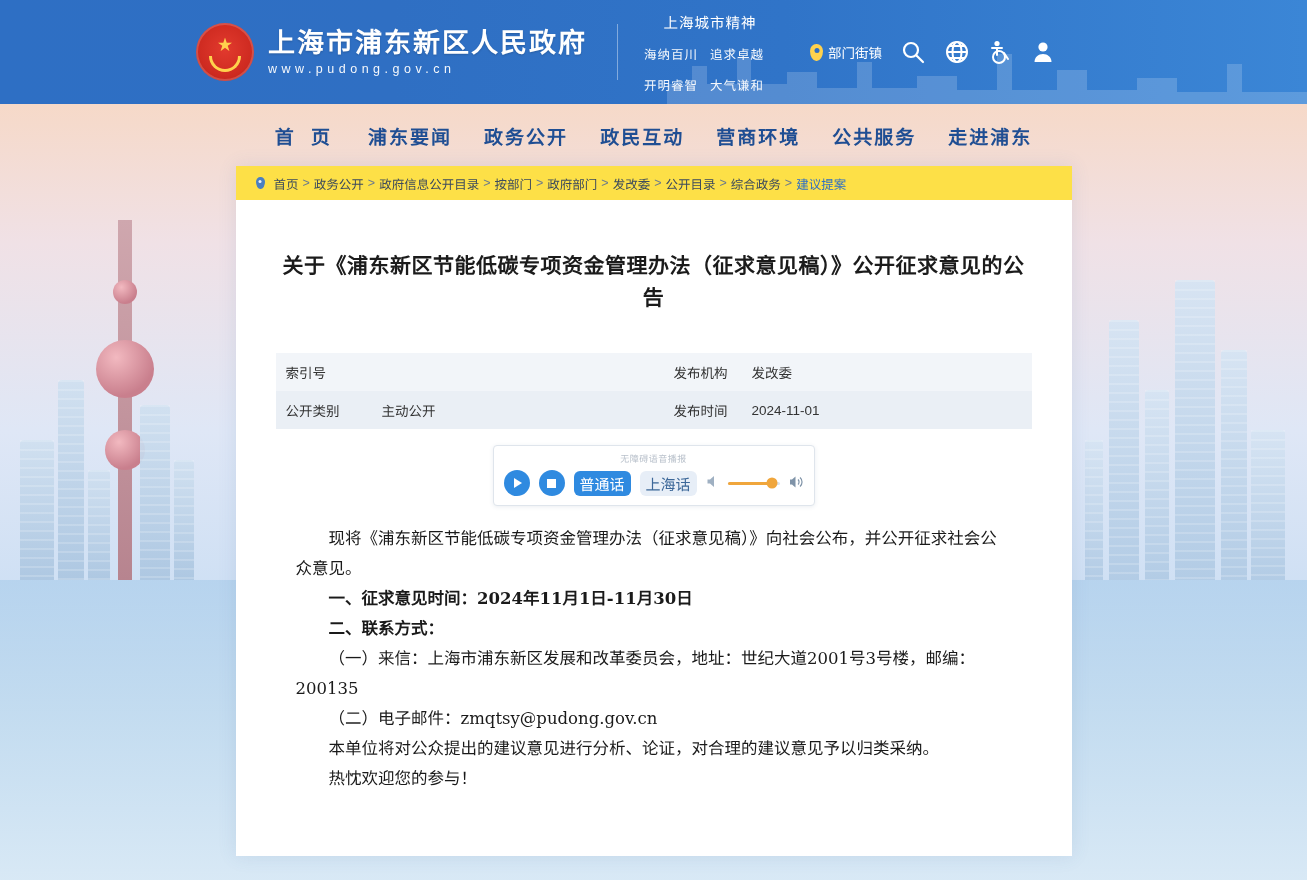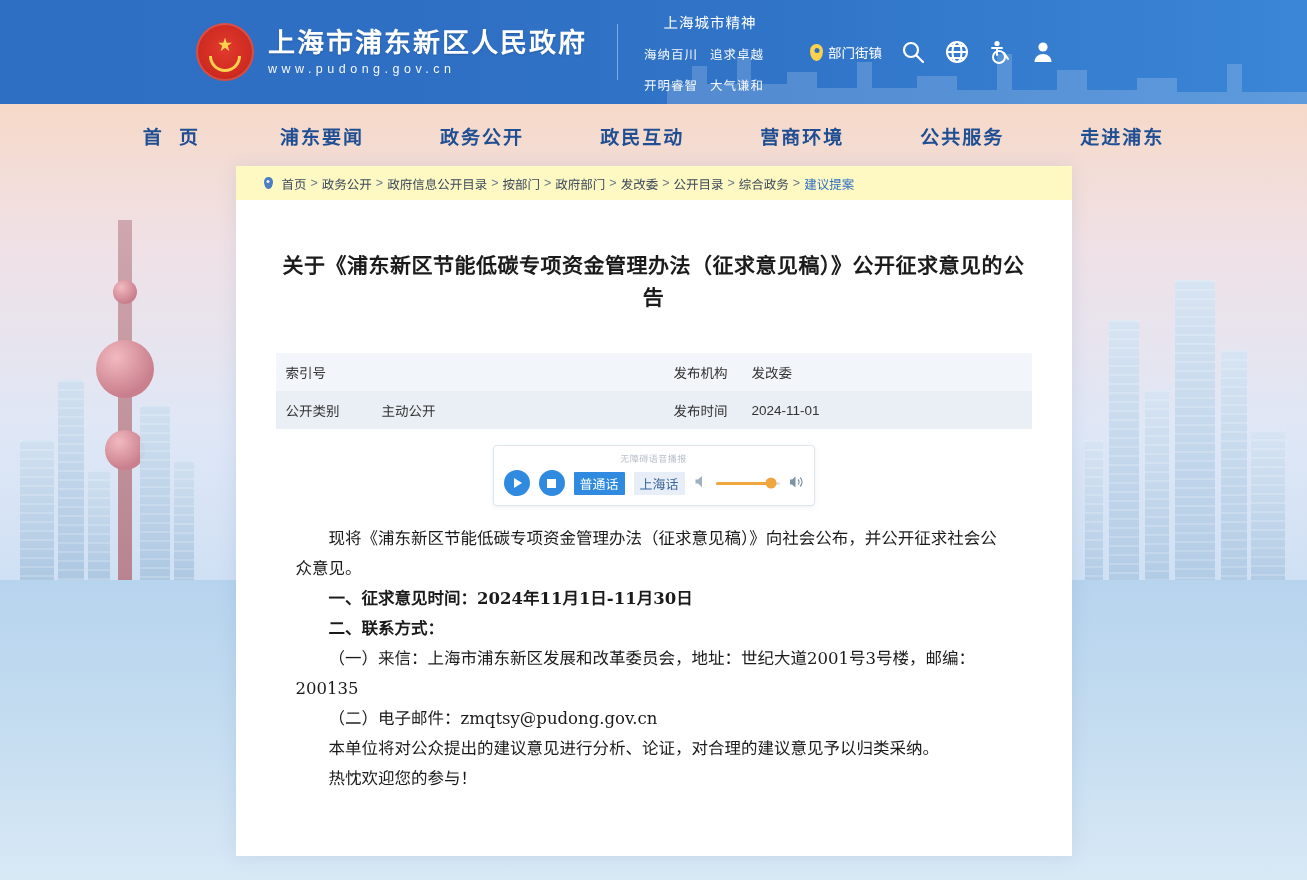--- a/index.html
+++ b/index.html
@@ -120,40 +120,40 @@
     width: 5px; height: 5px; background: #2f6fc3; border-radius: 50%;
   }
   .icon-btn { cursor: pointer; display: inline-flex; align-items: center; }
   .icon-btn svg { display: block; }
 
   
   .nav {
     position: relative; z-index: 5;
     height: 62px;
     display: flex; align-items: center; justify-content: center;
-    gap: 76px;
+    gap: 32px;
   }
   .nav a {
     color: #1f4e93; font-size: 19px; font-weight: bold; letter-spacing: 2px;
     text-decoration: none; cursor: pointer;
   }
   .nav a.home { letter-spacing: 6px; }
 
   
   .page {
     position: relative; z-index: 4;
     width: 836px; margin: 0 auto;
     background: #fff;
     min-height: 690px;
     box-shadow: 0 0 18px rgba(70,110,160,.12);
   }
   .crumb {
-    height: 34px; background: #fef9c3;
+    height: 34px; background: #fde047;
     display: flex; align-items: center;
-    padding-left: 28px; gap: 4px;
+    padding-left: 20px; gap: 4px;
     font-size: 12.5px; color: #3c4a5c;
   }
   .crumb .pin-s {
     width: 9px; height: 12px; background: #4a7fc1;
     border-radius: 50% 50% 50% 50% / 42% 42% 62% 62%;
     position: relative; margin-right: 5px;
   }
   .crumb .pin-s::after {
     content:""; position:absolute; left:50%; top:3px; transform:translateX(-50%);
     width:3px;height:3px;background:#edf1f6;border-radius:50%;
@@ -203,21 +203,21 @@
   .pbtn.stop { background: #2f8ae0; }
   .pbtn .tri {
     width: 0; height: 0;
     border-left: 8px solid #fff;
     border-top: 5px solid transparent;
     border-bottom: 5px solid transparent;
     margin-left: 2px;
   }
   .pbtn .sq { width: 9px; height: 9px; background: #fff; }
   .lang {
-    font-size: 13px; padding: 2px 6px; border-radius: 1px; cursor: pointer;
+    font-size: 15px; padding: 2px 6px; border-radius: 6px; cursor: pointer;
     white-space: nowrap;
   }
   .lang.active { background: #2f8ae0; color: #fff; }
   .lang.idle { background: #e7eef7; color: #3d6899; }
   .spk-left { color: #9fb0c2; font-size: 12px; }
   .vol-track {
     position: relative; flex: 1 1 auto; height: 3px; background: #dbe3ec; border-radius: 2px;
     cursor: pointer;
   }
   .vol-fill { position: absolute; left: 0; top: 0; height: 3px; background: #f0a63c; border-radius: 2px; width: 86%; }

